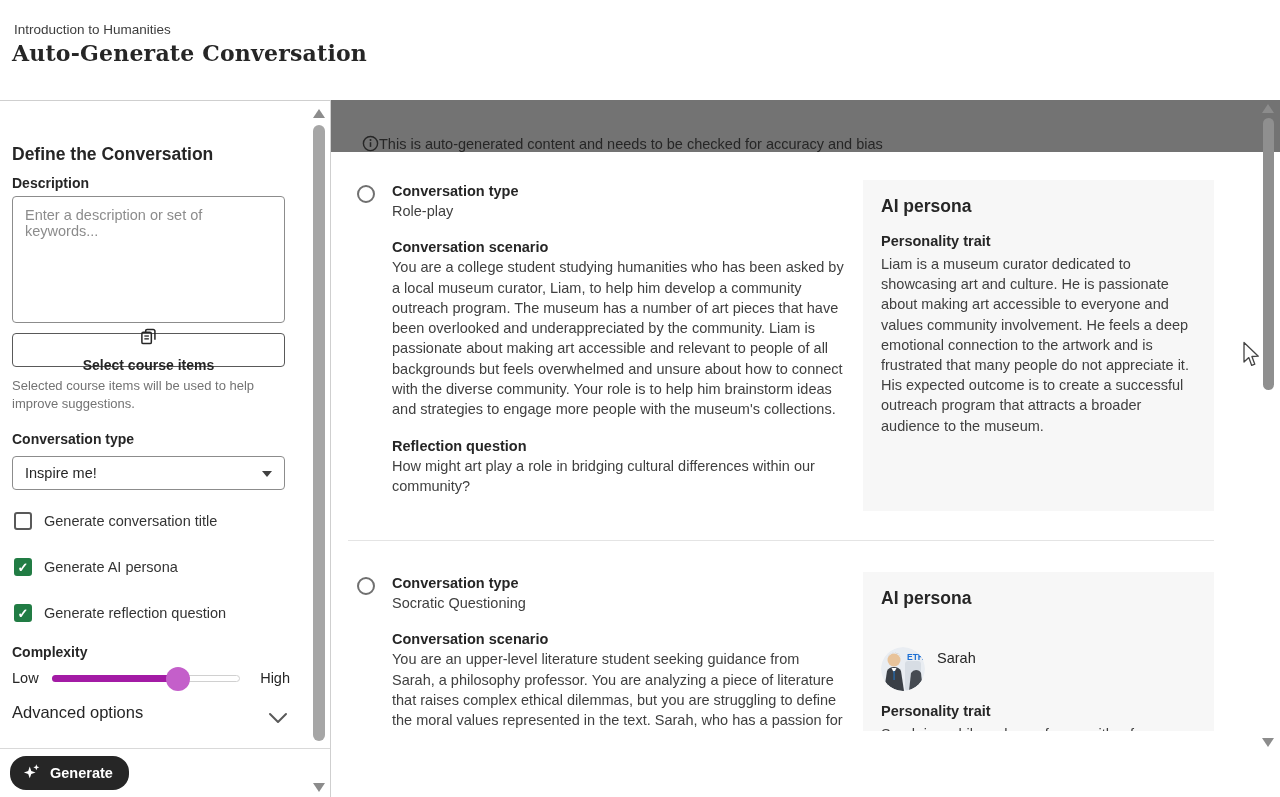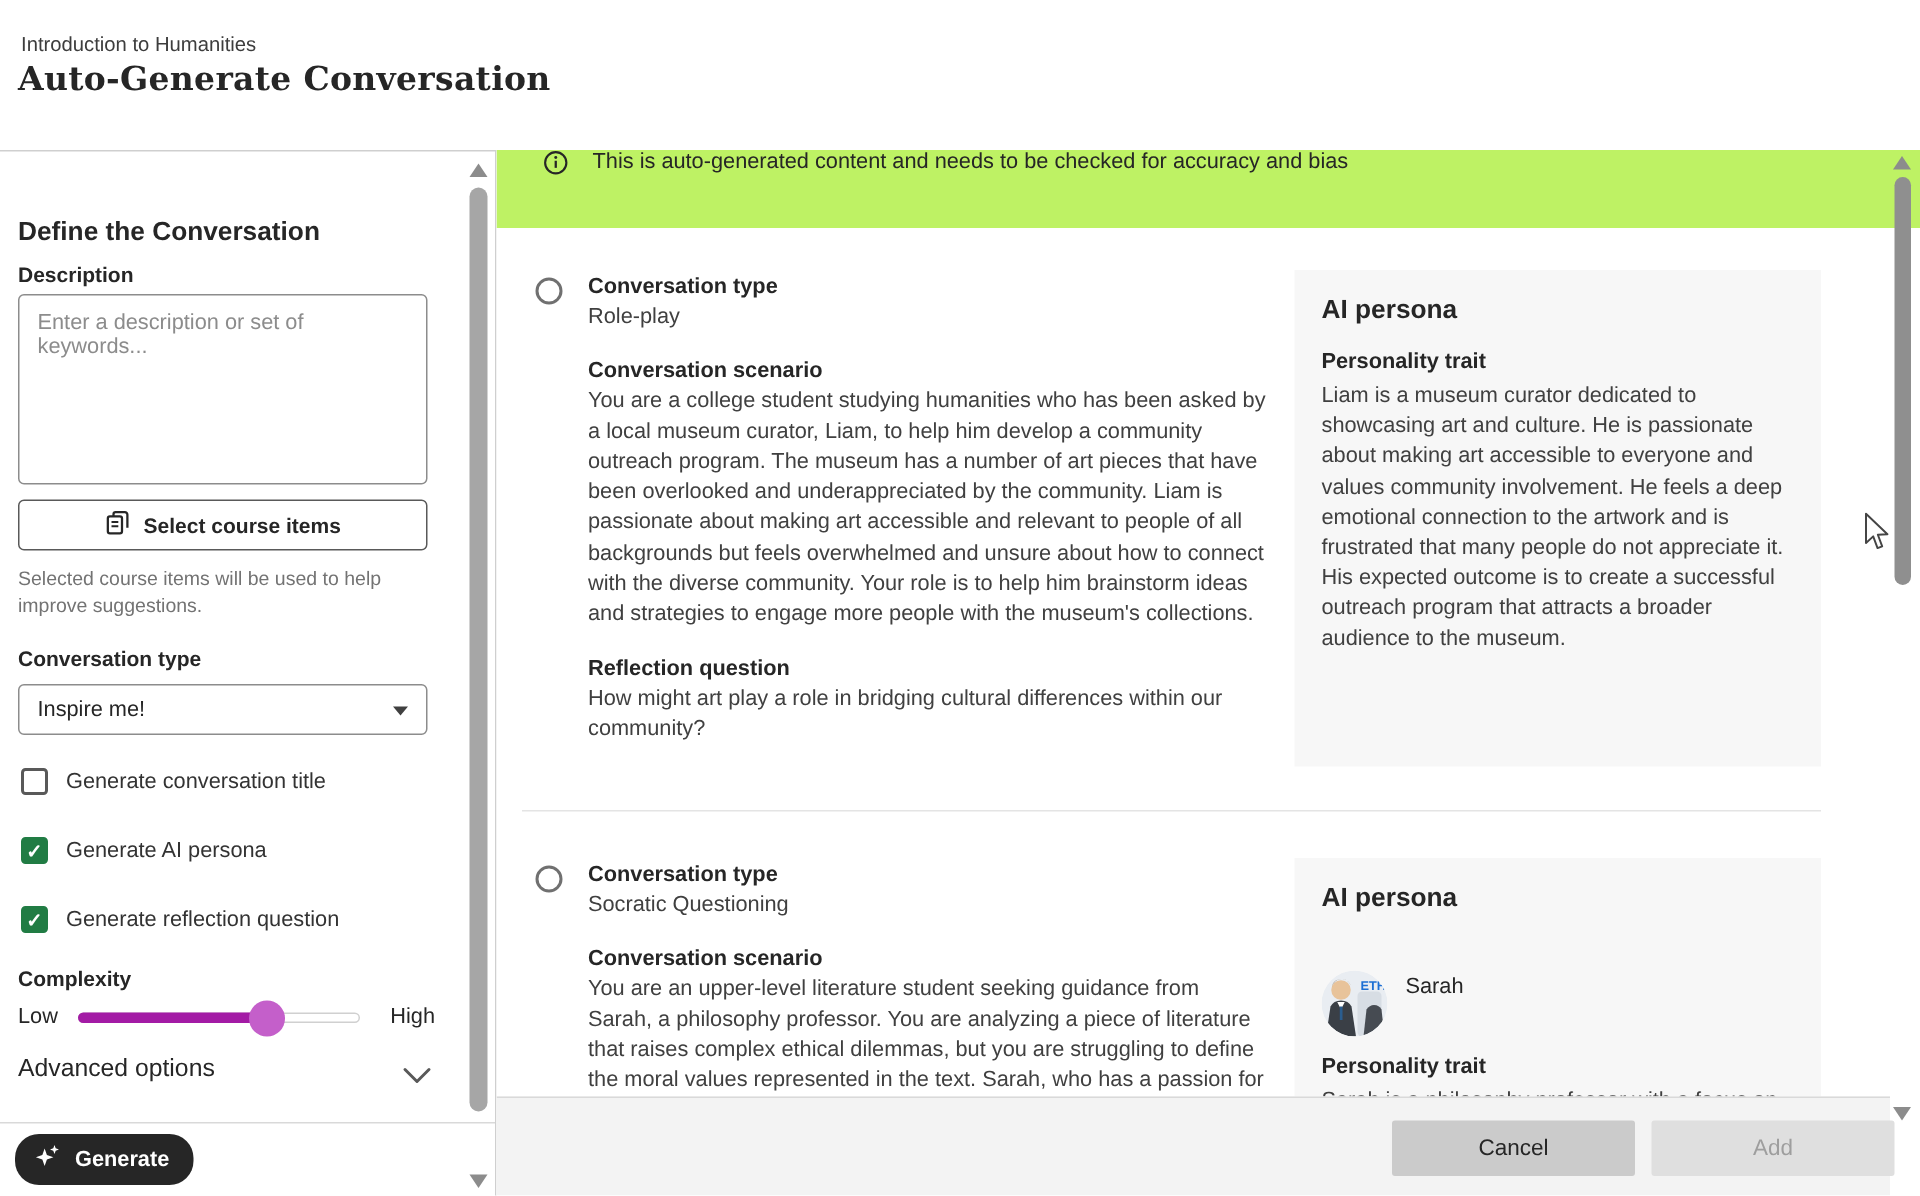--- a/index.html
+++ b/index.html
@@ -18,21 +18,21 @@
   .sb-heading { position:absolute; left:12px; top:43px; font-size:17.5px; font-weight:700; }
   .sb-label { font-size:14px; font-weight:700; color:#262626; }
   #desc-label { position:absolute; left:12px; top:74px; }
   #desc-textarea { position:absolute; left:12px; top:95px; width:273px; height:127px;
     border:1px solid #8c8c8c; border-radius:4px; resize:none; padding:10px 12px;
     font-family:"Liberation Sans", sans-serif; font-size:14.5px; color:#262626; outline:none; }
   #desc-textarea::placeholder { color:#8c8c8c; }
   #course-items-btn { position:absolute; left:12px; top:232px; width:273px; height:34px;
     background:#fff; border:1px solid #595959; border-radius:4px; display:flex;
     align-items:center; justify-content:center; gap:9px; font-size:14px; font-weight:700;
-    color:#262626; cursor:pointer; }
+    color:#262626; cursor:pointer;flex-direction:column; }
   #helper-text { position:absolute; left:12px; top:276px; width:278px; font-size:13px;
     line-height:18px; color:#737373; }
   #convtype-label { position:absolute; left:12px; top:330px; }
   #convtype-select { position:absolute; left:12px; top:355px; width:273px; height:34px;
     border:1px solid #8c8c8c; border-radius:4px; background:#fff; display:flex; align-items:center;
     padding:0 12px; font-size:14.5px; color:#262626; cursor:pointer; }
   #convtype-caret { position:absolute; right:12px; top:14px; width:0; height:0;
     border-left:5px solid transparent; border-right:5px solid transparent; border-top:6px solid #404040; }
   .cb-row { position:absolute; left:14px; display:flex; align-items:center; gap:12px; cursor:pointer; }
   .cb-box { width:18px; height:18px; border:2px solid #595959; border-radius:3px; background:#fff;
@@ -62,22 +62,22 @@
     border-bottom:9px solid #8c8c8c; }
   .scroll-tri-down { width:0; height:0; border-left:6px solid transparent; border-right:6px solid transparent;
     border-top:9px solid #8c8c8c; }
   #sb-scroll-up { position:absolute; left:313px; top:8px; }
   #sb-scroll-thumb { position:absolute; left:313px; top:24px; width:12px; height:616px;
     background:#a6a6a6; border-radius:6px; cursor:grab; }
   #sb-scroll-down { position:absolute; left:313px; top:682px; }
 
   
   #main { position:absolute; left:331px; top:100px; width:949px; height:697px; background:#fff; overflow:hidden; }
-  #banner { position:absolute; left:0; top:0; width:949px; height:52px; background:#bef264;
-    display:flex; align-items:flex-start; padding-left:31px; gap:16px; }
+  #banner { position:absolute; left:0; top:0; width:949px; height:52px; background:#737373;
+    display:flex; align-items:flex-end; padding-left:31px; gap:0; }
   #banner-text { font-size:14.5px; color:#262626; }
 
   .radio { position:absolute; width:18px; height:18px; border:2px solid #707070; border-radius:50%;
     background:#fff; cursor:pointer; }
   .opt-col { position:absolute; left:61px; width:453px; }
   .opt-h { font-size:14.5px; font-weight:700; color:#262626; line-height:20px; }
   .opt-body { font-size:14.5px; color:#404040; line-height:20.3px; }
   .opt-gap { height:16px; }
 
   .persona-card { position:absolute; left:532px; width:351px; background:#f7f7f7;
@@ -255,24 +255,20 @@
             <text x="26" y="13" font-family="Liberation Sans, sans-serif" font-size="8.5" font-weight="bold" fill="#1c6fd4">ETH</text>
           </g>
         </svg>
       </span>
       <span class="persona-name">Sarah</span>
     </div>
     <div class="persona-trait-label">Personality trait</div>
     <div class="persona-trait">Sarah is a philosophy professor with a focus on ethics and literary morality. She encourages deep analysis.</div>
   </div>
 
-  <div id="footer">
-    <button id="cancel-btn">Cancel</button>
-    <button id="add-btn" disabled="">Add</button>
-  </div>
 
   <div id="main-scroll-up" class="scroll-tri-up"></div>
   <div id="main-scroll-thumb"></div>
   <div id="main-scroll-down" class="scroll-tri-down"></div>
 </div>
 
 <div id="cursor">
   <svg width="22" height="28" viewBox="0 0 22 28">
     <path d="M3 1.5 L3 21 L7.8 16.6 L10.7 24.4 L13.8 23.2 L10.9 15.5 L17.3 15.2 Z" fill="#fdfdfd" stroke="#444" stroke-width="1.3" stroke-linejoin="round"></path>
   </svg>

